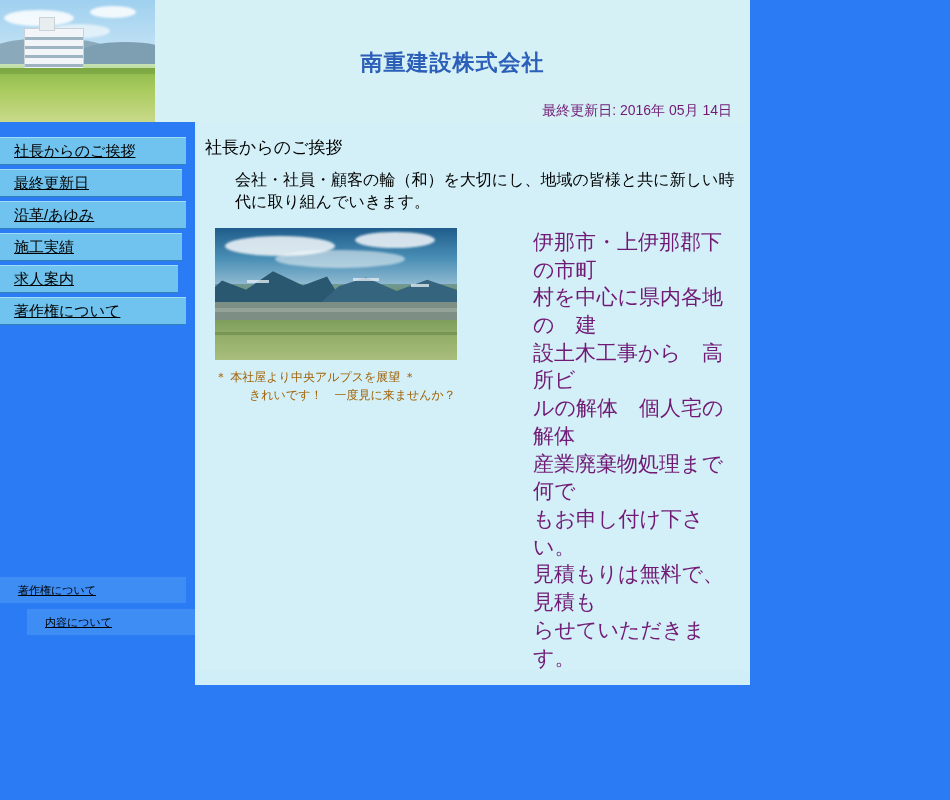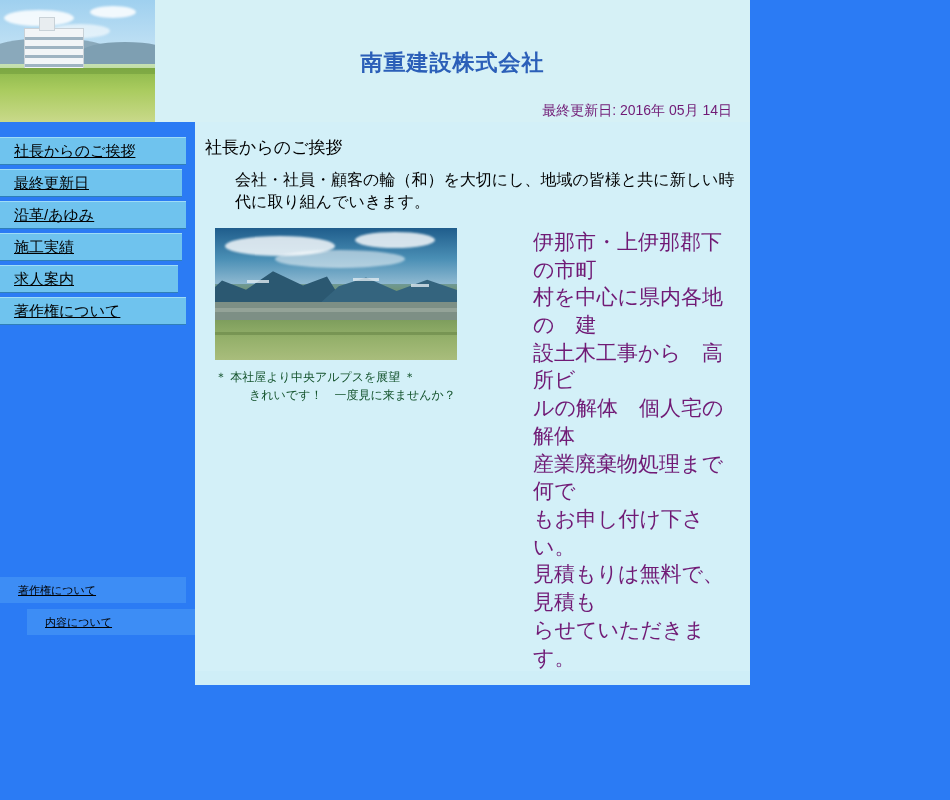--- a/index.html
+++ b/index.html
@@ -279,21 +279,21 @@
     position: absolute; left: 0; right: 0; top: 92px; bottom: 0;
     background: linear-gradient(#7e9e5d 0%, #94b06a 45%, #a9bd7c 100%);
   }
   .photo .paddy:before {
     content:"";
     position:absolute; left:0; right:0; top: 12px; height: 3px;
     background:#6d8b4c; opacity:.7;
   }
   .caption {
     font-size: 12px;
-    color: #14532d;
+    color: #a16207;
     padding-top: 8px;
     line-height: 1.5;
   }
   .caption .line2 { padding-left: 34px; }
 
   .text-col {
     flex: 1 1 auto;
     font-size: 21px;
     color: #701a75;
     line-height: 1.32;

